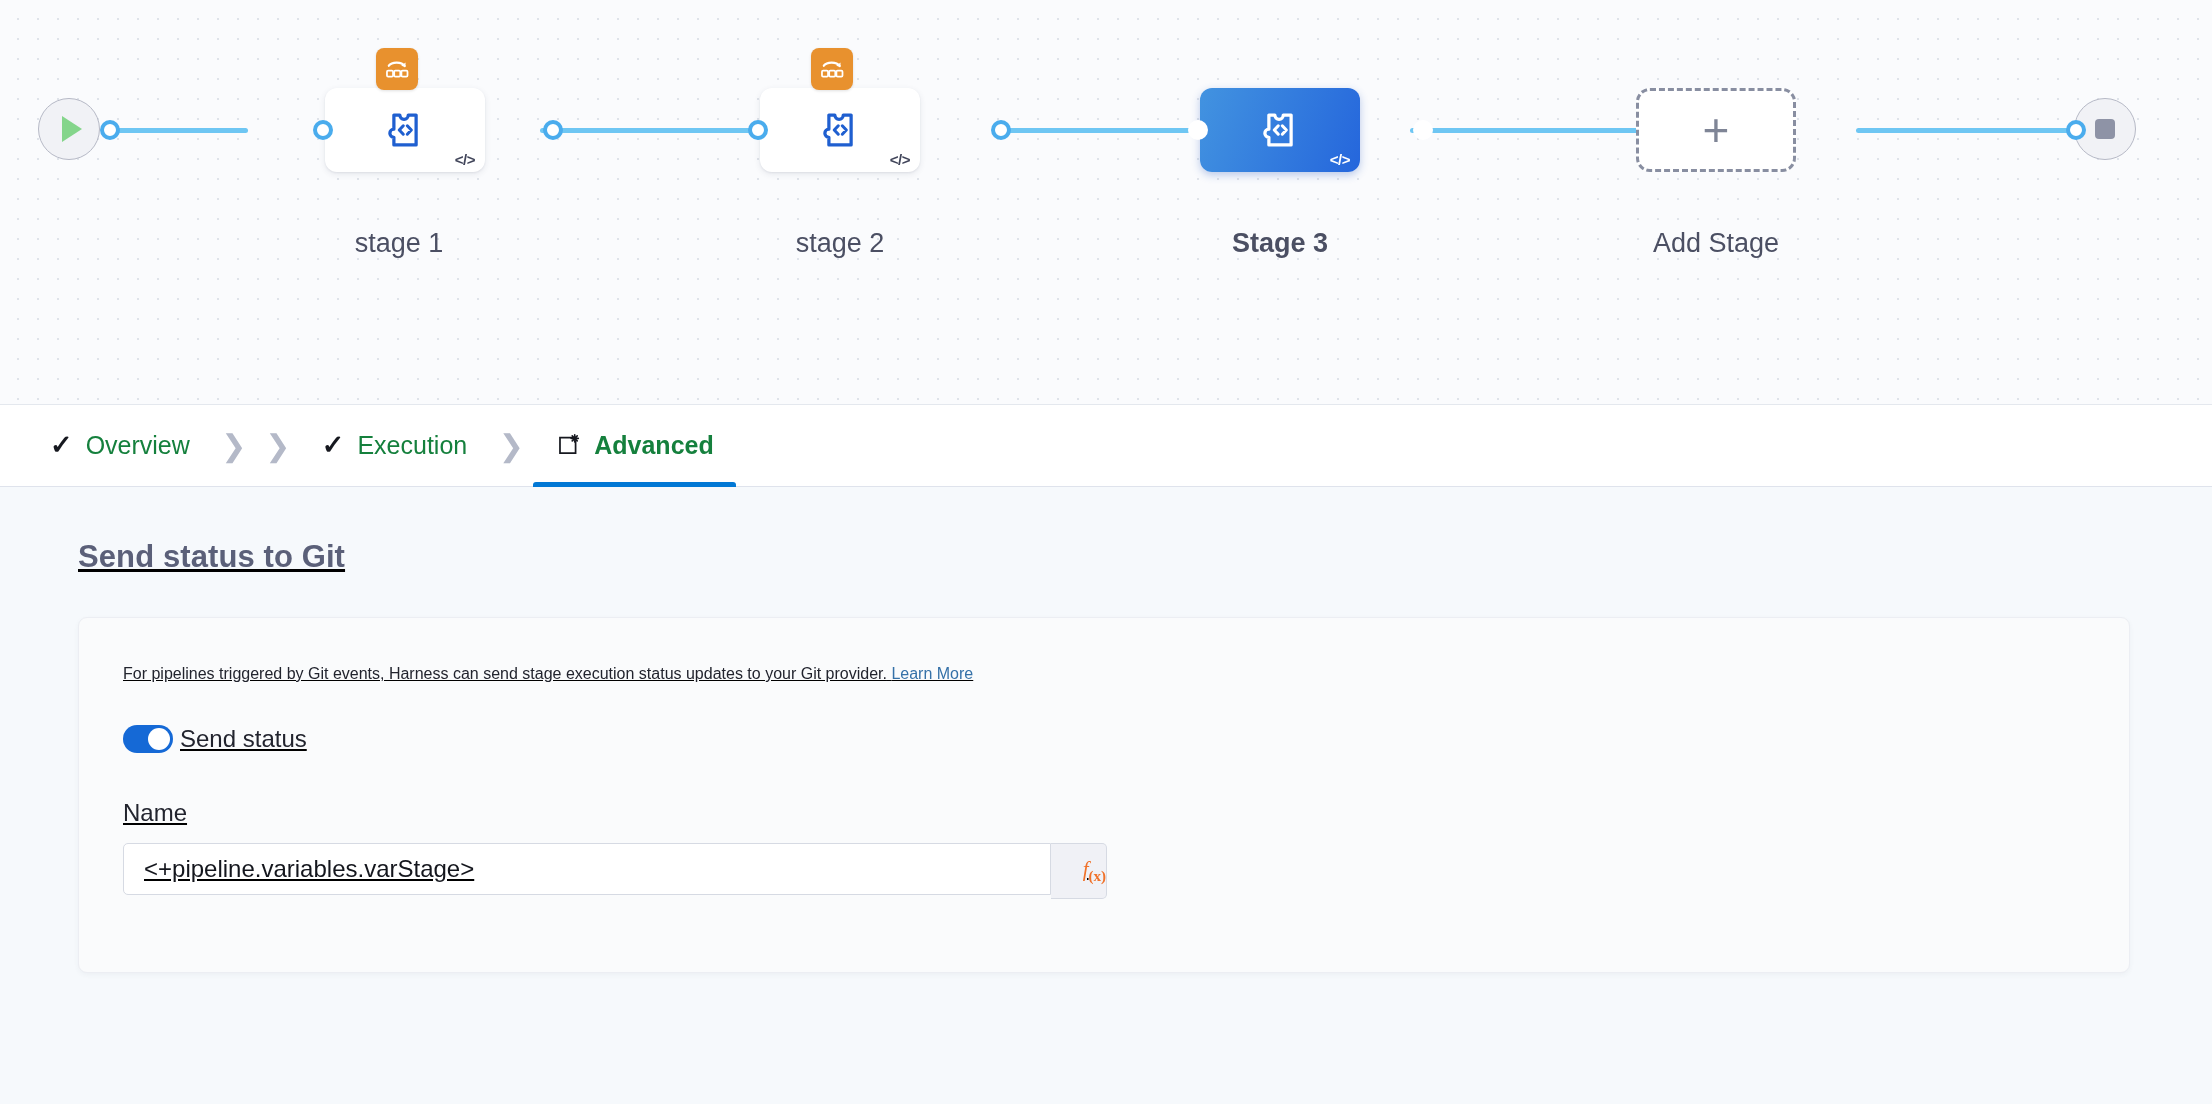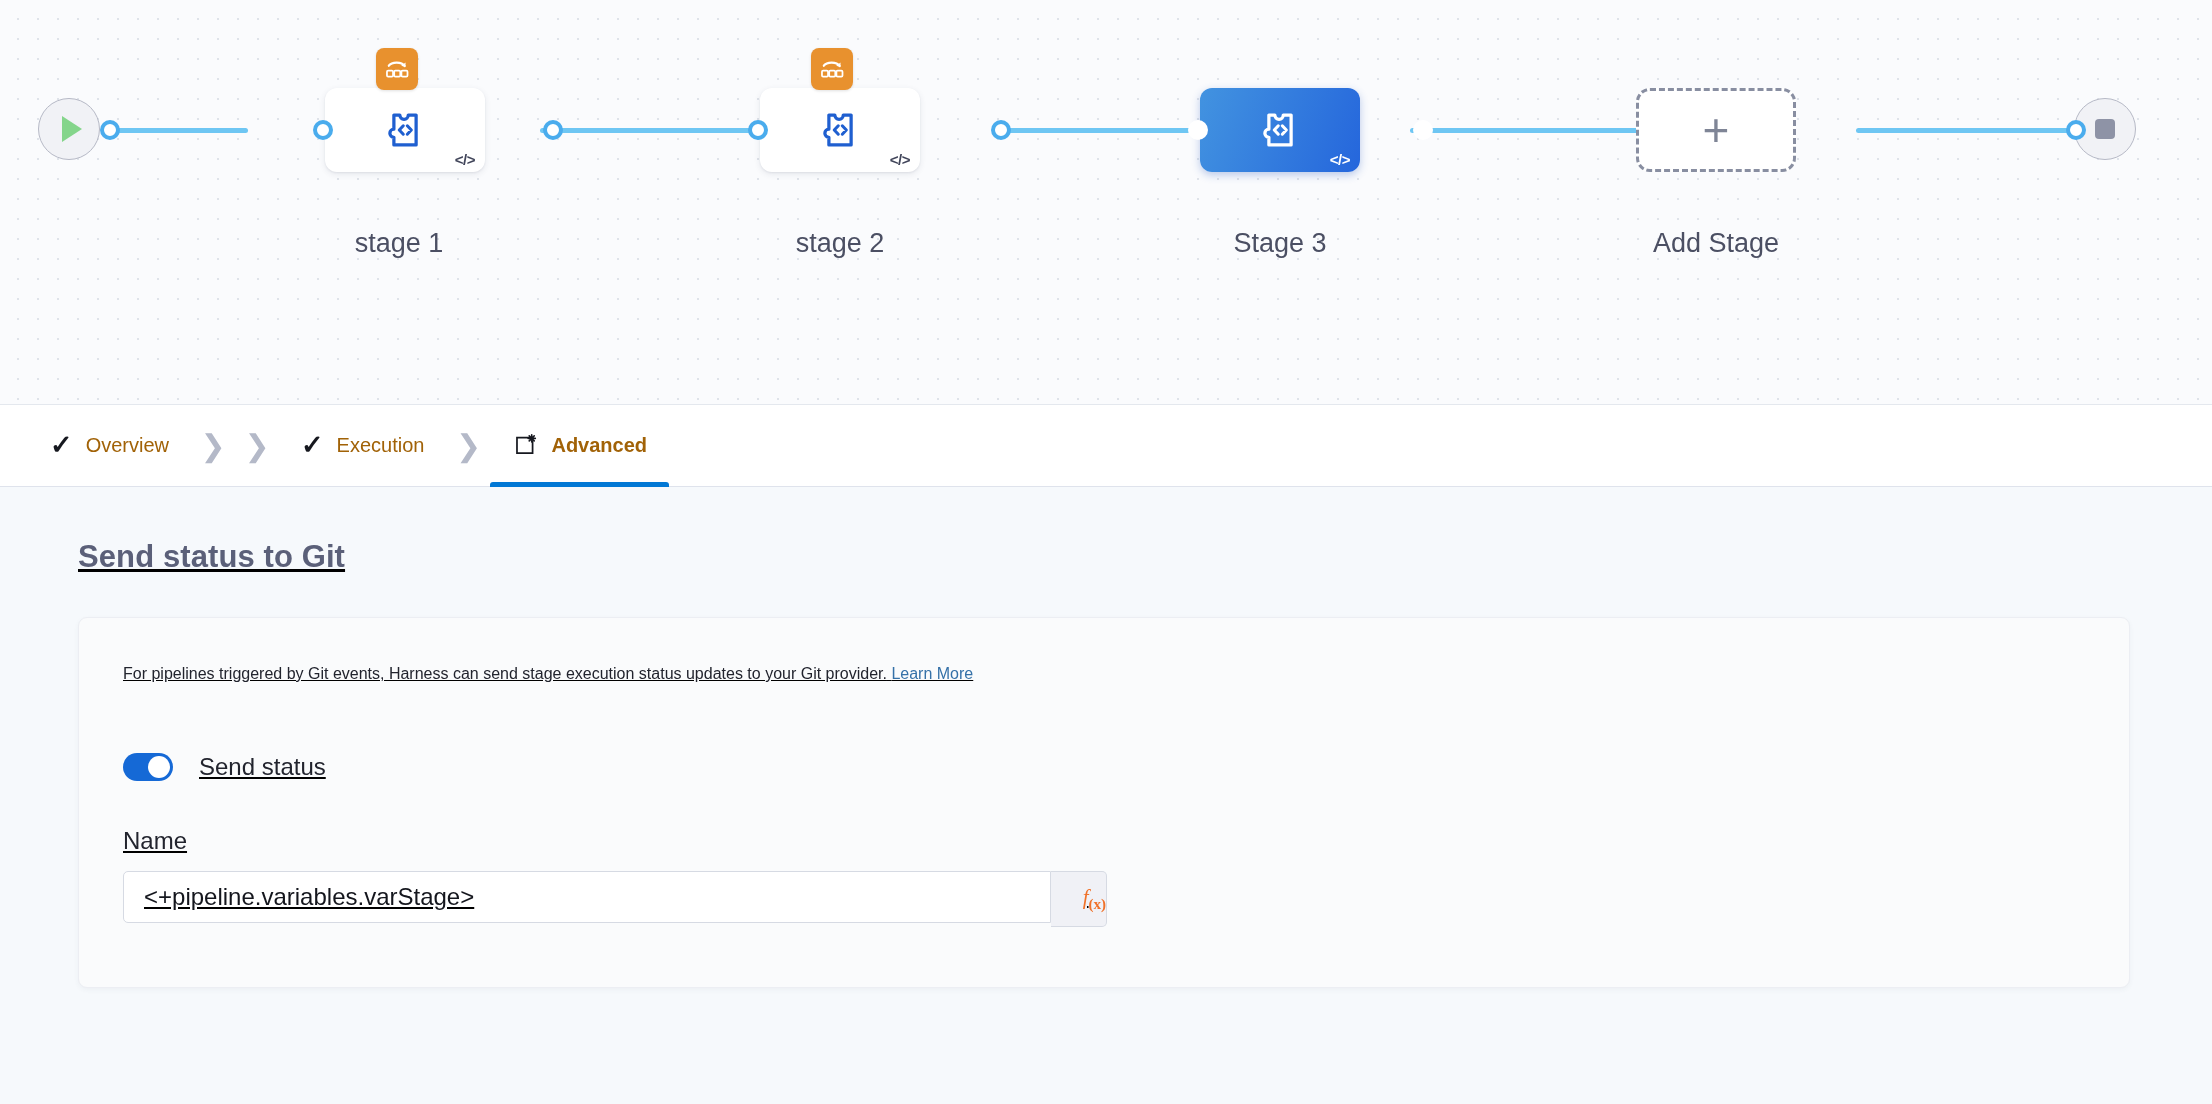--- a/index.html
+++ b/index.html
@@ -127,21 +127,21 @@
     display: flex;
     align-items: stretch;
     padding-left: 28px;
   }
   .tab {
     display: flex; align-items: center; gap: 13px;
     padding: 0 22px;
     position: relative;
     cursor: pointer;
   }
-  .tab-label { font-size: 20px; color: #a16207; }
+  .tab-label { font-size: 25px; color: #15803d; }
   .tab.active .tab-label { font-weight: 700; }
   .tab.active::after {
     content: "";
     position: absolute; left: 0; right: 0; bottom: -1px;
     height: 5px; background: #0278d5; border-radius: 3px 3px 0 0;
   }
   .tab-sep {
     display: flex; align-items: center; justify-content: center;
     width: 44px;
     color: #b4b9c8;
@@ -165,21 +165,21 @@
     border-radius: 9px;
     box-shadow: 0 2px 5px rgba(60,70,100,.05);
     padding: 44px 44px 60px 44px;
     min-height: 356px;
   }
   .card-desc {
     font-size: 16px; color: #22242e; line-height: 1.45;
   }
   .card-desc .link { color: #3571a8; cursor: pointer; }
 
-  .toggle-row { display: flex; align-items: center; gap: 26px; margin-top: 68px; }
+  .toggle-row { display: flex; align-items: center; gap: 7px; margin-top: 40px; }
   .toggle {
     width: 50px; height: 28px; border-radius: 15px;
     background: #1569d6; position: relative; cursor: pointer; flex: none;
   }
   .toggle .knob {
     position: absolute; right: 3px; top: 3px;
     width: 22px; height: 22px; border-radius: 50%;
     background: #ffffff;
   }
   .toggle-label { font-size: 24px; color: #22242e; }
@@ -278,21 +278,21 @@
     <span class="plus-glyph">+</span>
   </div>
 
   <div class="port hollow" style="left:2066px;"></div>
   <div class="terminal" style="left:2074px;">
     <div class="stop-sq"></div>
   </div>
 
   <div class="stage-label" style="left:239px;">stage 1</div>
   <div class="stage-label" style="left:680px;">stage 2</div>
-  <div class="stage-label" style="left:1120px;">Stage 3</div>
+  <div class="stage-label" style="left:1120px;font-weight:bold;">Stage 3</div>
   <div class="stage-label" style="left:1556px;">Add Stage</div>
 </div>
 
 <div id="tabbar">
 
   <div class="tab">
     <span class="tick">✓</span>
     <span class="tab-label">Overview</span>
   </div>
   <div class="tab-sep">❯</div>

